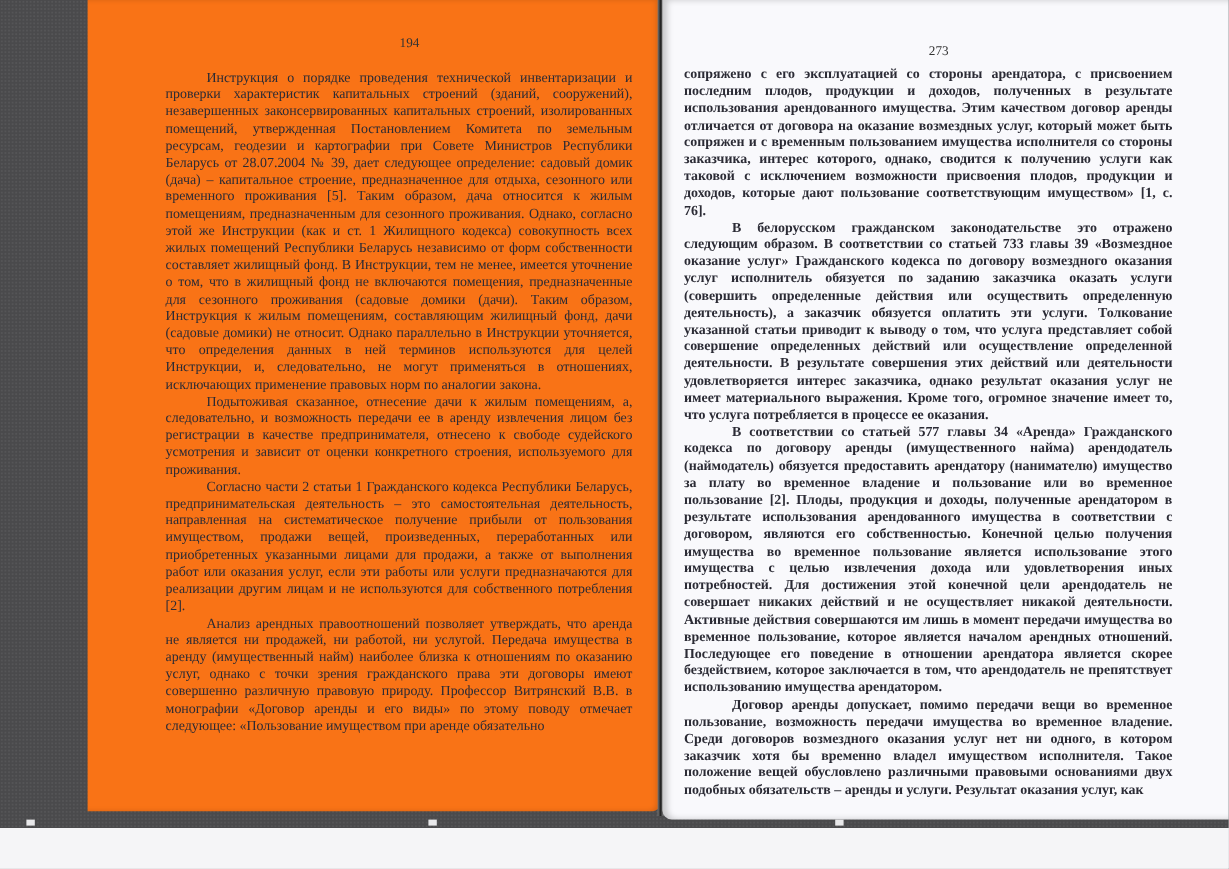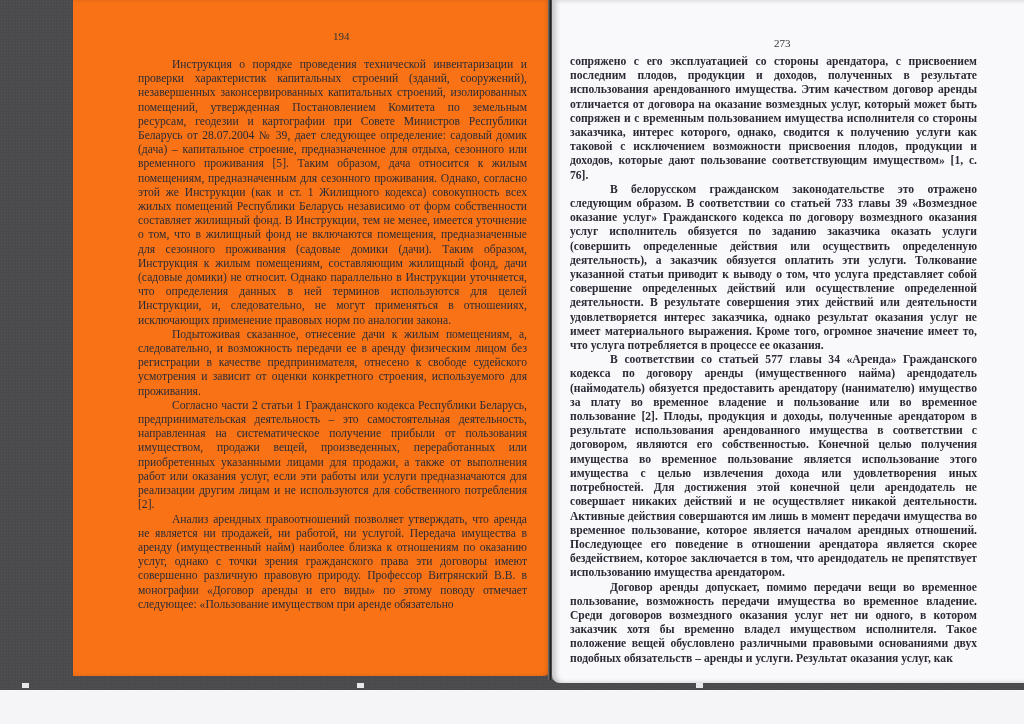--- a/index.html
+++ b/index.html
@@ -60,21 +60,21 @@
 </head>
 <body>
 
 <div class="scan-bg"></div>
 <div class="bottom-strip"></div>
 
 <div class="page page-left">
   <div class="page-number">194</div>
   <div class="text-block">
     <p class="para">Инструкция о порядке проведения технической инвентаризации и проверки характеристик капитальных строений (зданий, сооружений), незавершенных законсервированных капитальных строений, изолированных помещений, утвержденная Постановлением Комитета по земельным ресурсам, геодезии и картографии при Совете Министров Республики Беларусь от 28.07.2004 № 39, дает следующее определение: садовый домик (дача) – капитальное строение, предназначенное для отдыха, сезонного или временного проживания [5]. Таким образом, дача относится к жилым помещениям, предназначенным для сезонного проживания. Однако, согласно этой же Инструкции (как и ст. 1 Жилищного кодекса) совокупность всех жилых помещений Республики Беларусь независимо от форм собственности составляет жилищный фонд. В Инструкции, тем не менее, имеется уточнение о том, что в жилищный фонд не включаются помещения, предназначенные для сезонного проживания (садовые домики (дачи). Таким образом, Инструкция к жилым помещениям, составляющим жилищный фонд, дачи (садовые домики) не относит. Однако параллельно в Инструкции уточняется, что определения данных в ней терминов используются для целей Инструкции, и, следовательно, не могут применяться в отношениях, исключающих применение правовых норм по аналогии закона.</p>
-    <p class="para">Подытоживая сказанное, отнесение дачи к жилым помещениям, а, следовательно, и возможность передачи ее в аренду физическим лицом без регистрации в качестве предпринимателя, отнесено к свободе судейского усмотрения и зависит от оценки конкретного строения, используемого для проживания.</p>
+    <p class="para">Подытоживая сказанное, отнесение дачи к жилым помещениям, а, следовательно, и возможность передачи ее в аренду извлечения лицом без регистрации в качестве предпринимателя, отнесено к свободе судейского усмотрения и зависит от оценки конкретного строения, используемого для проживания.</p>
     <p class="para">Согласно части 2 статьи 1 Гражданского кодекса Республики Беларусь, предпринимательская деятельность – это самостоятельная деятельность, направленная на систематическое получение прибыли от пользования имуществом, продажи вещей, произведенных, переработанных или приобретенных указанными лицами для продажи, а также от выполнения работ или оказания услуг, если эти работы или услуги предназначаются для реализации другим лицам и не используются для собственного потребления [2].</p>
     <p class="para">Анализ арендных правоотношений позволяет утверждать, что аренда не является ни продажей, ни работой, ни услугой. Передача имущества в аренду (имущественный найм) наиболее близка к отношениям по оказанию услуг, однако с точки зрения гражданского права эти договоры имеют совершенно различную правовую природу. Профессор Витрянский В.В. в монографии «Договор аренды и его виды» по этому поводу отмечает следующее: «Пользование имуществом при аренде обязательно</p>
   </div>
 </div>
 
 <div class="gutter"></div>
 
 <div class="page page-right">
   <div class="page-number">273</div>
   <div class="text-block">

